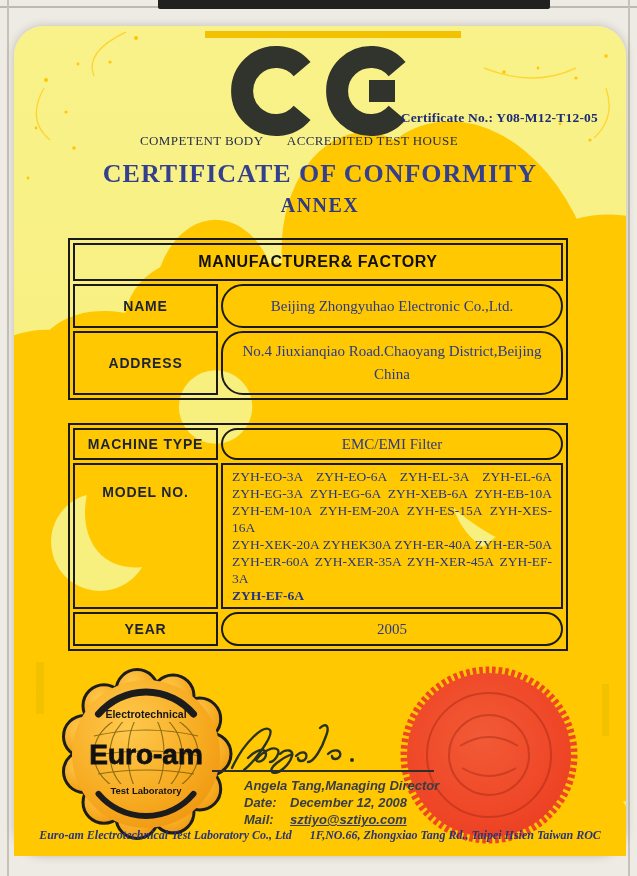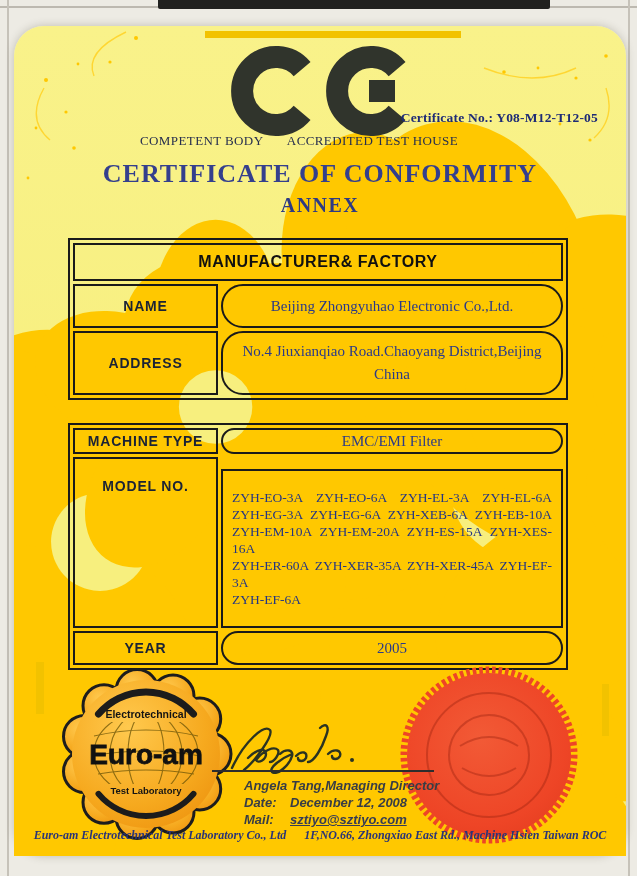--- a/index.html
+++ b/index.html
@@ -61,34 +61,34 @@
     font:bold 14px "Liberation Sans",sans-serif;color:#1b2335;letter-spacing:.8px;
   }
   .tcell.val{flex:1;font:15px "Liberation Serif",serif;color:#2b3a88;border-radius:22px;}
   .thead{
     border:2px solid #1a1a1a;height:34px;
     display:flex;align-items:center;justify-content:center;
     font:bold 16px "Liberation Sans",sans-serif;color:#101010;letter-spacing:.6px;
   }
   .h-name{height:44px;}
   .h-addr{height:64px;}
-  .h-mt{height:26px;}
+  .h-mt{height:32px;}
   .h-year{height:34px;}
   .addr-val{flex-direction:column;justify-content:space-evenly;padding:4px 12px;}
   .certify-line{
     position:absolute;left:58px;top:379px;
     font:13px "Liberation Serif",serif;color:#1b1b1b;
   }
   .model-cell{
     flex:1;border:2px solid #1a1a1a;box-sizing:border-box;
-    padding:18px 9px;display:block;
-    font:13.5px "Liberation Serif",serif;color:#233584;line-height:17px;margin-top:12px;
+    padding:3px 9px;display:block;
+    font:13.5px "Liberation Serif",serif;color:#233584;line-height:17px;
   }
   .model-line{text-align:justify;text-align-last:justify;}
-  .model-line.last{text-align-last:left;}
+  .model-line.last{text-align-last:left;font-weight:bold;}
   
   .badge{position:absolute;left:44px;top:640px;width:176px;height:176px;z-index:6;}
   .seal{position:absolute;left:386px;top:640px;width:178px;height:178px;z-index:4;}
   .signature{position:absolute;left:210px;top:692px;width:190px;height:56px;z-index:6;}
   .sig-line{position:absolute;left:198px;top:744px;width:222px;border-bottom:2px solid #2d2d2d;z-index:6;}
   .sig-block{
     position:absolute;left:230px;top:751px;z-index:6;
     font:bold italic 13px "Liberation Sans",sans-serif;color:#383d45;line-height:17px;
   }
   .sig-block .row{display:flex;}
@@ -246,20 +246,21 @@
     <div class="trow">
       <div class="tcell lbl h-mt">MACHINE TYPE</div>
       <div class="tcell val h-mt">EMC/EMI Filter</div>
     </div>
     <div class="trow">
       <div class="tcell lbl" style="align-items:flex-start;padding-top:19px;">MODEL NO.</div>
       <div class="model-cell">
         <div class="model-line">ZYH-EO-3A ZYH-EO-6A ZYH-EL-3A ZYH-EL-6A</div>
         <div class="model-line">ZYH-EG-3A ZYH-EG-6A ZYH-XEB-6A ZYH-EB-10A</div>
         <div class="model-line">ZYH-EM-10A ZYH-EM-20A ZYH-ES-15A ZYH-XES-16A</div>
+        <div class="model-line">ZYH-XEK-20A ZYHEK30A ZYH-ER-40A ZYH-ER-50A</div>
         <div class="model-line">ZYH-ER-60A ZYH-XER-35A ZYH-XER-45A ZYH-EF-3A</div>
         <div class="model-line last">ZYH-EF-6A</div>
       </div>
     </div>
     <div class="trow">
       <div class="tcell lbl h-year">YEAR</div>
       <div class="tcell val h-year">2005</div>
     </div>
   </div>
 
@@ -340,16 +341,16 @@
       <span class="lab">Date:</span>
       <span>December 12, 2008</span>
     </div>
     <div class="row">
       <span class="lab">Mail:</span>
       <span class="mail-val">sztiyo@sztiyo.com</span>
     </div>
   </div>
 
   <div class="footer-line">
-    <span>Euro-am Electrotechnical Test Laboratory Co., Ltd</span><span class="gap"></span><span>1F,NO.66, Zhongxiao East Rd., Machine Hsien Taiwan ROC</span>
+    <span>Euro-am Electrotechnical Test Laboratory Co., Ltd</span><span class="gap"></span><span>1F,NO.66, Zhongxiao Tang Rd., Taipei Hsien Taiwan ROC</span>
   </div>
 
 </div>
 
 </body></html>

